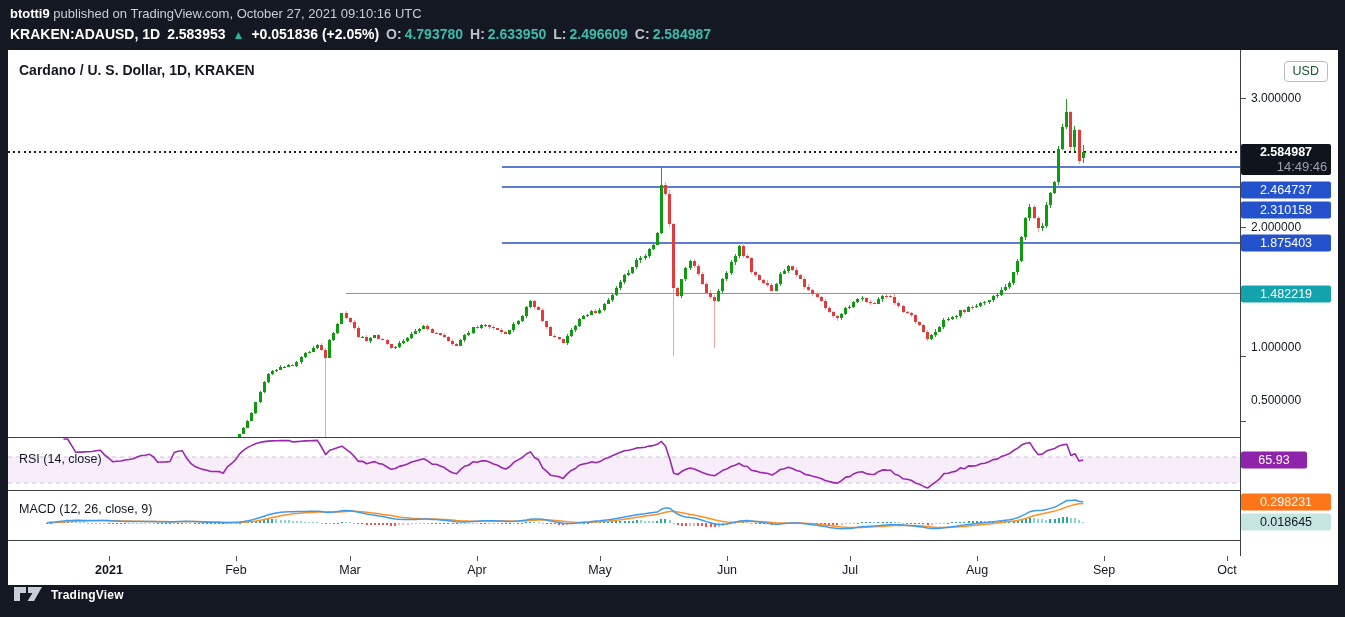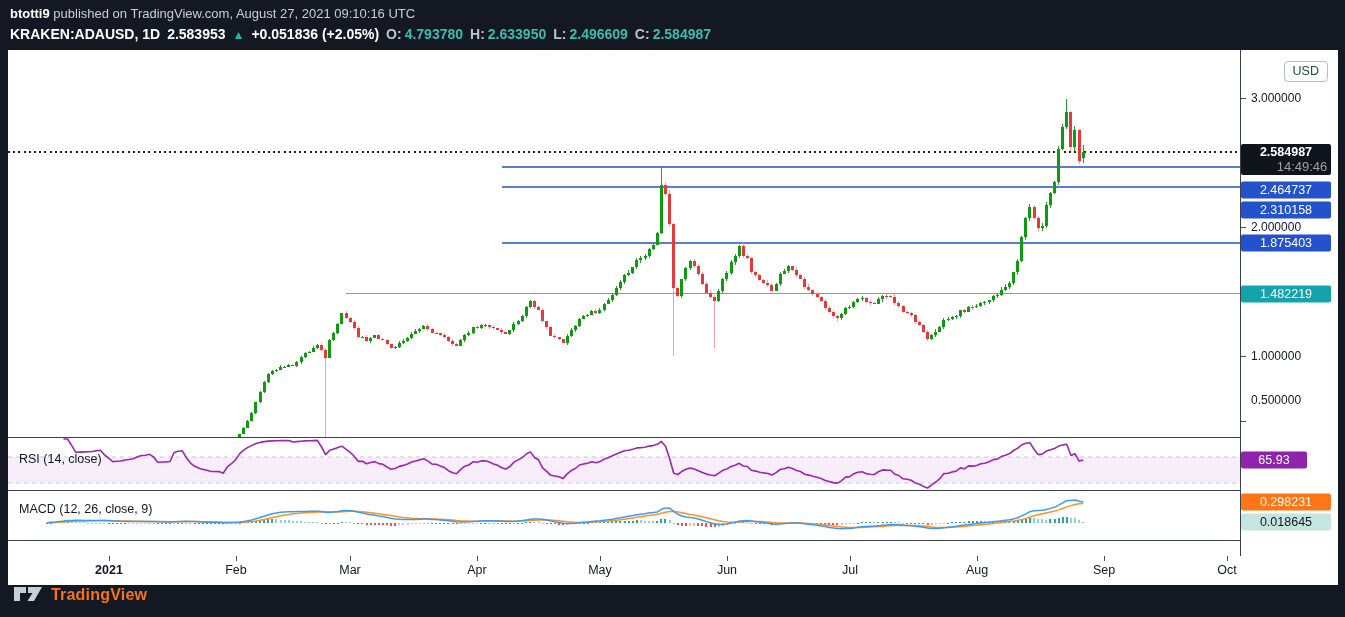--- a/index.html
+++ b/index.html
@@ -39,29 +39,29 @@
   .last-box{position:absolute;left:0;width:90px;text-align:center;border-radius:2px;padding:1px 0 2px 0;}
   .last-box .lp{font-size:12.5px;font-weight:bold;color:#ffffff;line-height:15px;}
   .last-box .cd{font-size:13px;color:#9aa0ab;line-height:13px;padding-left:32px;}
   
   .taxis{position:absolute;left:0;top:491px;width:1330px;height:29px;background:#ffffff;margin-top:15px;}
   .t-lbl{position:absolute;top:7px;transform:translateX(-50%);font-size:12.5px;color:#131722;white-space:nowrap;}
   .t-lbl.year{font-weight:bold;}
   .t-tick{position:absolute;top:0;width:1px;height:5px;background:#4a4e58;}
   
   .footer{position:absolute;left:13px;top:583px;display:flex;align-items:center;gap:8px;}
-  .brand-text{font-size:16px;font-weight:bold;color:#f97316;letter-spacing:.2px;}
+  .brand-text{font-size:12px;font-weight:bold;color:#ffffff;letter-spacing:.2px;}
 </style>
 </head>
 <body>
 
 <div class="screen">
 
   <div class="hdr">
-    <div class="hdr-line1"><span class="user">btotti9</span><span> published on TradingView.com, August 27, 2021 09:10:16 UTC</span></div>
+    <div class="hdr-line1"><span class="user">btotti9</span><span> published on TradingView.com, October 27, 2021 09:10:16 UTC</span></div>
     <div class="hdr-line2">
       <span>KRAKEN:ADAUSD, 1D</span>
       <span>2.583953</span>
       <span class="arrow">▲</span>
       <span>+0.051836 (+2.05%)</span>
       <span class="ohlc-k">O:</span>
       <span class="ohlc-v">4.793780</span>
       <span class="ohlc-k">H:</span>
       <span class="ohlc-v">2.633950</span>
       <span class="ohlc-k">L:</span>
@@ -868,36 +868,37 @@
         <rect x="1053.71" y="467.30435150365696" width="2" height="5.69564849634304" fill="#2aa79a" shape-rendering="crispEdges"></rect>
         <rect x="1057.8049999999998" y="466.62569999656694" width="2" height="6.3743000034330635" fill="#2aa79a" shape-rendering="crispEdges"></rect>
         <rect x="1061.9" y="467.8909101583167" width="2" height="5.109089841683328" fill="#8fd4cc" shape-rendering="crispEdges"></rect>
         <rect x="1065.995" y="468.49740765376225" width="2" height="4.502592346237748" fill="#8fd4cc" shape-rendering="crispEdges"></rect>
         <rect x="1070.09" y="470.36149448703753" width="2" height="2.6385055129624675" fill="#8fd4cc" shape-rendering="crispEdges"></rect>
         <rect x="1074.185" y="471.5151399541703" width="2" height="1.4848600458296914" fill="#8fd4cc" shape-rendering="crispEdges"></rect>
         <path d="M39.2 472.7 L43.2 472.6 L47.3 472.5 L51.4 472.3 L55.5 472.0 L59.6 471.8 L63.7 471.5 L67.8 471.3 L71.9 471.1 L76.0 470.9 L80.1 470.8 L84.2 470.7 L88.3 470.7 L92.4 470.6 L96.5 470.6 L100.6 470.6 L104.7 470.7 L108.8 470.8 L112.9 470.9 L117.0 471.0 L121.1 471.1 L125.1 471.2 L129.2 471.3 L133.3 471.3 L137.4 471.4 L141.5 471.4 L145.6 471.4 L149.7 471.5 L153.8 471.5 L157.9 471.6 L162.0 471.7 L166.1 471.7 L170.2 471.7 L174.3 471.6 L178.4 471.5 L182.5 471.5 L186.6 471.5 L190.7 471.6 L194.8 471.7 L198.9 471.8 L202.9 471.9 L207.0 472.0 L211.1 472.1 L215.2 472.3 L219.3 472.3 L223.4 472.4 L227.5 472.4 L231.6 472.4 L235.7 472.2 L239.8 471.9 L243.9 471.5 L248.0 471.0 L252.1 470.3 L256.2 469.4 L260.3 468.5 L264.4 467.6 L268.5 466.7 L272.6 465.8 L276.7 465.0 L280.8 464.4 L284.9 463.8 L288.9 463.4 L293.0 463.0 L297.1 462.7 L301.2 462.4 L305.3 462.2 L309.4 462.0 L313.5 461.9 L317.6 462.0 L321.7 462.0 L325.8 462.0 L329.9 461.9 L334.0 461.7 L338.1 461.5 L342.2 461.3 L346.3 461.3 L350.4 461.5 L354.5 461.8 L358.6 462.3 L362.7 462.8 L366.8 463.3 L370.8 463.8 L374.9 464.4 L379.0 465.0 L383.1 465.6 L387.2 466.3 L391.3 466.9 L395.4 467.4 L399.5 467.8 L403.6 468.2 L407.7 468.4 L411.8 468.6 L415.9 468.7 L420.0 468.8 L424.1 468.9 L428.2 469.1 L432.3 469.2 L436.4 469.4 L440.5 469.7 L444.6 470.0 L448.6 470.4 L452.7 470.7 L456.8 470.9 L460.9 471.1 L465.0 471.2 L469.1 471.2 L473.2 471.1 L477.3 471.1 L481.4 471.0 L485.5 470.9 L489.6 470.9 L493.7 471.0 L497.8 471.0 L501.9 471.1 L506.0 471.2 L510.1 471.1 L514.2 471.0 L518.3 470.8 L522.4 470.5 L526.5 470.2 L530.5 469.9 L534.6 469.8 L538.7 469.9 L542.8 470.1 L546.9 470.4 L551.0 470.8 L555.1 471.3 L559.2 471.8 L563.3 472.1 L567.4 472.4 L571.5 472.5 L575.6 472.4 L579.7 472.3 L583.8 472.1 L587.9 471.9 L592.0 471.7 L596.1 471.4 L600.2 471.1 L604.3 470.7 L608.4 470.3 L612.5 469.8 L616.5 469.2 L620.6 468.6 L624.7 468.0 L628.8 467.3 L632.9 466.7 L637.0 466.1 L641.1 465.5 L645.2 464.9 L649.3 464.3 L653.4 463.3 L657.5 462.2 L661.6 461.4 L665.7 461.4 L669.8 462.0 L673.9 462.8 L678.0 463.6 L682.1 464.4 L686.2 465.1 L690.3 465.9 L694.4 466.8 L698.4 467.7 L702.5 468.8 L706.6 469.8 L710.7 470.7 L714.8 471.5 L718.9 471.9 L723.0 472.2 L727.1 472.2 L731.2 472.0 L735.3 471.7 L739.4 471.5 L743.5 471.3 L747.6 471.4 L751.7 471.5 L755.8 471.7 L759.9 472.0 L764.0 472.4 L768.1 472.8 L772.2 473.0 L776.3 473.1 L780.3 473.1 L784.4 473.1 L788.5 473.1 L792.6 473.1 L796.7 473.2 L800.8 473.4 L804.9 473.7 L809.0 474.0 L813.1 474.4 L817.2 474.9 L821.3 475.4 L825.4 475.9 L829.5 476.4 L833.6 476.9 L837.7 477.2 L841.8 477.5 L845.9 477.6 L850.0 477.5 L854.1 477.4 L858.1 477.2 L862.2 477.0 L866.3 476.8 L870.4 476.6 L874.5 476.4 L878.6 476.1 L882.7 475.8 L886.8 475.6 L890.9 475.4 L895.0 475.4 L899.1 475.4 L903.2 475.4 L907.3 475.6 L911.4 475.8 L915.5 476.1 L919.6 476.5 L923.7 476.9 L927.8 477.2 L931.9 477.4 L936.0 477.5 L940.0 477.4 L944.1 477.3 L948.2 477.1 L952.3 476.8 L956.4 476.4 L960.5 476.0 L964.6 475.6 L968.7 475.2 L972.8 474.7 L976.9 474.3 L981.0 473.9 L985.1 473.5 L989.2 473.0 L993.3 472.6 L997.4 472.1 L1001.5 471.6 L1005.6 471.1 L1009.7 470.4 L1013.8 469.5 L1017.9 468.4 L1021.9 467.0 L1026.0 465.8 L1030.1 464.7 L1034.2 463.8 L1038.3 462.9 L1042.4 462.0 L1046.5 461.1 L1050.6 459.9 L1054.7 458.5 L1058.8 456.9 L1062.9 455.6 L1067.0 454.5 L1071.1 453.8 L1075.2 453.5 " fill="none" stroke="#ff9025" stroke-width="1.5" stroke-linejoin="round"></path>
         <path d="M39.2 472.4 L43.2 472.2 L47.3 471.9 L51.4 471.5 L55.5 471.1 L59.6 470.6 L63.7 470.4 L67.8 470.3 L71.9 470.3 L76.0 470.4 L80.1 470.4 L84.2 470.4 L88.3 470.4 L92.4 470.5 L96.5 470.6 L100.6 470.7 L104.7 470.9 L108.8 471.1 L112.9 471.3 L117.0 471.4 L121.1 471.5 L125.1 471.6 L129.2 471.6 L133.3 471.6 L137.4 471.6 L141.5 471.5 L145.6 471.6 L149.7 471.7 L153.8 471.8 L157.9 471.9 L162.0 471.9 L166.1 471.7 L170.2 471.5 L174.3 471.4 L178.4 471.3 L182.5 471.4 L186.6 471.6 L190.7 471.8 L194.8 472.0 L198.9 472.2 L202.9 472.3 L207.0 472.5 L211.1 472.6 L215.2 472.7 L219.3 472.7 L223.4 472.6 L227.5 472.5 L231.6 472.1 L235.7 471.5 L239.8 470.8 L243.9 469.9 L248.0 468.8 L252.1 467.5 L256.2 466.2 L260.3 464.8 L264.4 463.8 L268.5 463.0 L272.6 462.3 L276.7 462.0 L280.8 461.7 L284.9 461.7 L288.9 461.6 L293.0 461.5 L297.1 461.4 L301.2 461.3 L305.3 461.3 L309.4 461.2 L313.5 461.6 L317.6 462.3 L321.7 462.2 L325.8 462.0 L329.9 461.5 L334.0 460.8 L338.1 460.6 L342.2 460.8 L346.3 461.3 L350.4 462.2 L354.5 463.1 L358.6 464.0 L362.7 464.7 L366.8 465.3 L370.8 466.0 L374.9 466.6 L379.0 467.4 L383.1 468.2 L387.2 468.9 L391.3 469.3 L395.4 469.5 L399.5 469.6 L403.6 469.6 L407.7 469.5 L411.8 469.3 L415.9 469.1 L420.0 469.1 L424.1 469.4 L428.2 469.6 L432.3 469.9 L436.4 470.2 L440.5 470.7 L444.6 471.3 L448.6 471.8 L452.7 472.0 L456.8 471.9 L460.9 471.8 L465.0 471.4 L469.1 471.2 L473.2 471.0 L477.3 470.8 L481.4 470.7 L485.5 470.8 L489.6 470.9 L493.7 471.1 L497.8 471.4 L501.9 471.5 L506.0 471.3 L510.1 471.0 L514.2 470.6 L518.3 470.0 L522.4 469.2 L526.5 468.9 L530.5 468.9 L534.6 469.3 L538.7 470.0 L542.8 471.0 L546.9 471.8 L551.0 472.5 L555.1 473.3 L559.2 473.6 L563.3 473.5 L567.4 473.3 L571.5 472.8 L575.6 472.3 L579.7 471.9 L583.8 471.4 L587.9 471.1 L592.0 470.8 L596.1 470.3 L600.2 469.8 L604.3 469.2 L608.4 468.5 L612.5 467.7 L616.5 466.9 L620.6 466.2 L624.7 465.5 L628.8 464.7 L632.9 464.2 L637.0 463.7 L641.1 463.1 L645.2 462.6 L649.3 461.9 L653.4 459.3 L657.5 457.9 L661.6 458.2 L665.7 461.3 L669.8 464.3 L673.9 466.0 L678.0 466.9 L682.1 467.4 L686.2 468.1 L690.3 469.0 L694.4 470.2 L698.4 471.6 L702.5 472.8 L706.6 474.0 L710.7 474.5 L714.8 474.3 L718.9 473.9 L723.0 473.1 L727.1 472.2 L731.2 471.1 L735.3 470.7 L739.4 470.4 L743.5 470.9 L747.6 471.4 L751.7 472.0 L755.8 472.7 L759.9 473.3 L764.0 474.0 L768.1 474.2 L772.2 473.9 L776.3 473.6 L780.3 473.2 L784.4 472.9 L788.5 473.0 L792.6 473.2 L796.7 473.7 L800.8 474.2 L804.9 474.8 L809.0 475.3 L813.1 475.9 L817.2 476.6 L821.3 477.4 L825.4 478.0 L829.5 478.6 L833.6 478.8 L837.7 478.6 L841.8 478.4 L845.9 477.9 L850.0 477.3 L854.1 476.8 L858.1 476.5 L862.2 476.3 L866.3 476.1 L870.4 475.7 L874.5 475.3 L878.6 474.9 L882.7 474.6 L886.8 474.7 L890.9 474.8 L895.0 475.1 L899.1 475.4 L903.2 475.7 L907.3 476.2 L911.4 476.7 L915.5 477.3 L919.6 478.0 L923.7 478.4 L927.8 478.5 L931.9 478.3 L936.0 477.7 L940.0 477.2 L944.1 476.7 L948.2 476.2 L952.3 475.5 L956.4 475.0 L960.5 474.4 L964.6 473.9 L968.7 473.5 L972.8 473.0 L976.9 472.6 L981.0 472.2 L985.1 471.7 L989.2 471.3 L993.3 470.8 L997.4 470.2 L1001.5 469.7 L1005.6 468.9 L1009.7 467.8 L1013.8 465.9 L1017.9 463.8 L1021.9 461.7 L1026.0 460.7 L1030.1 460.5 L1034.2 460.3 L1038.3 459.5 L1042.4 458.4 L1046.5 457.3 L1050.6 455.2 L1054.7 452.8 L1058.8 450.5 L1062.9 450.5 L1067.0 450.0 L1071.1 451.2 L1075.2 452.0 " fill="none" stroke="#3d9bef" stroke-width="1.5" stroke-linejoin="round"></path>
       </svg>
 
+    <div class="pane-legend main-title" style="top:12px;">Cardano / U. S. Dollar, 1D, KRAKEN</div>
     <div class="pane-legend" style="top:402px;">RSI (14, close)</div>
     <div class="pane-legend" style="top:452px;">MACD (12, 26, close, 9)</div>
 
     <div class="pane-div" style="top:387px;"></div>
     <div class="pane-div" style="top:440px;"></div>
     <div class="pane-div" style="top:490px;"></div>
     <div class="axis-sep"></div>
 
     <div class="paxis" id="paxis">
       <div class="cur-btn">USD</div>
     <div class="tick-dash" style="top:48px"></div>
         <div class="plain-lbl" style="top:48px">3.000000</div>
         <div class="tick-dash" style="top:177px"></div>
         <div class="plain-lbl" style="top:177px">2.000000</div>
         <div class="tick-dash" style="top:306px"></div>
-        <div class="plain-lbl" style="top:306px">1.000000</div>
+        <div class="plain-lbl" style="top:297px">1.000000</div>
         <div class="tick-dash" style="top:371px"></div>
         <div class="plain-lbl" style="top:350px">0.500000</div>
         <div class="tick-dash" style="top:117px"></div>
         <div class="box-lbl" style="top:140px;background:#2451cc">2.464737</div>
         <div class="tick-dash" style="top:137px"></div>
         <div class="box-lbl" style="top:160px;background:#2451cc">2.310158</div>
         <div class="tick-dash" style="top:193px"></div>
         <div class="box-lbl" style="top:193px;background:#2451cc">1.875403</div>
         <div class="tick-dash" style="top:244px"></div>
         <div class="box-lbl" style="top:244px;background:#12a3ad">1.482219</div>

